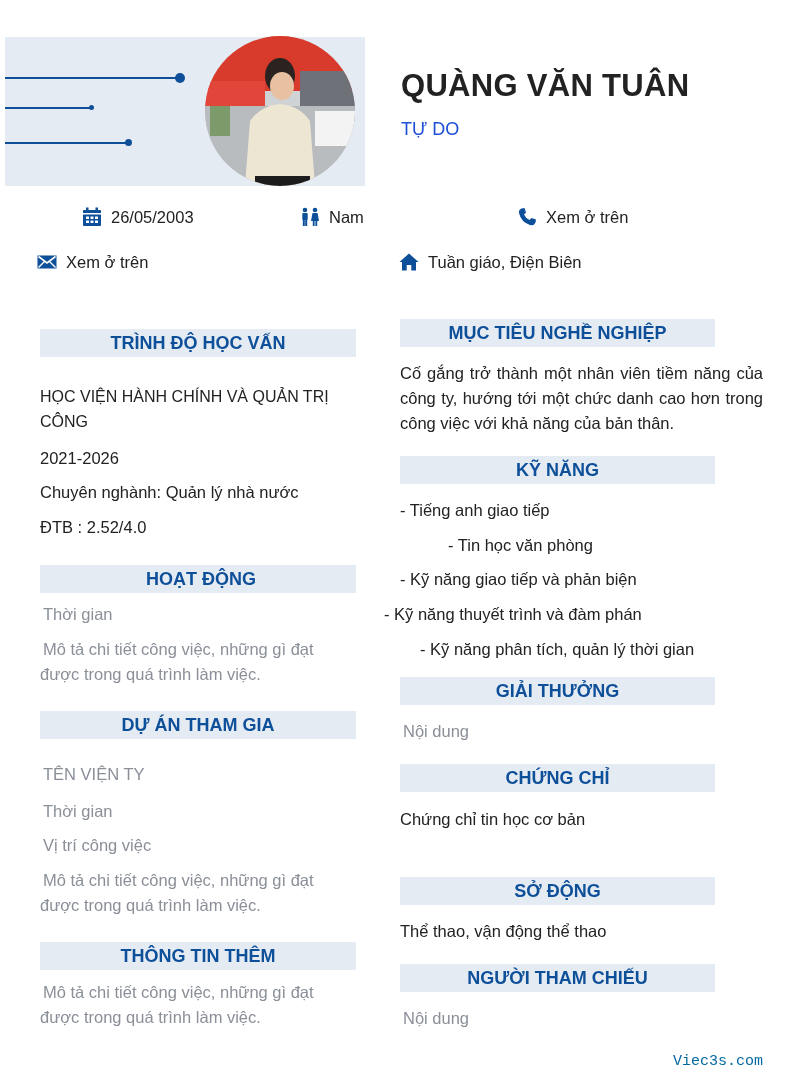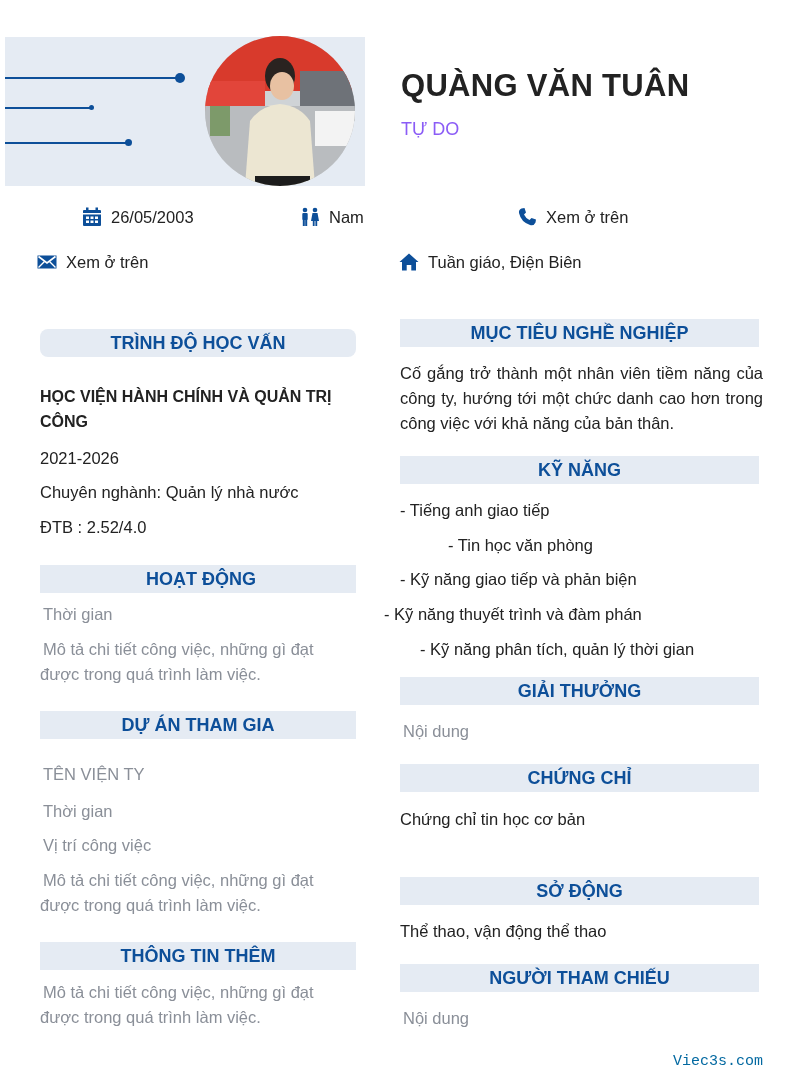--- a/index.html
+++ b/index.html
@@ -7,33 +7,33 @@
   body { font-family: "Liberation Sans", "DejaVu Sans", sans-serif; color: #1f1f1f; position: relative; }
 
   .header-band { position: absolute; left: 5px; top: 37px; width: 360px; height: 149px; background: #e5ebf3; }
   .deco-line { position: absolute; left: 5px; background: #0d4f99; }
   .deco-dot { position: absolute; background: #0d4f99; border-radius: 50%; }
 
   .avatar { position: absolute; left: 205px; top: 36px; width: 150px; height: 150px; border-radius: 50%; overflow: hidden; }
   .avatar svg { width: 100%; height: 100%; display: block; }
 
   .name { position: absolute; left: 401px; top: 68px; font-size: 31px; font-weight: bold; color: #222222; letter-spacing: 0.3px; }
-  .title { position: absolute; left: 401px; top: 119px; font-size: 18px; color: #8b5cf6; }
+  .title { position: absolute; left: 401px; top: 119px; font-size: 18px; color: #1d4ed8; }
 
   .contact { position: absolute; display: flex; align-items: center; font-size: 16.5px; color: #222; }
   .contact .ic { width: 22px; height: 22px; margin-right: 8px; display: inline-flex; align-items: center; justify-content: center; }
   .contact .ic svg { width: 20px; height: 20px; fill: #0d4f99; }
 
   .sec-head { position: absolute; height: 28px; background: #e5ebf3; color: #0d4f99; font-weight: bold; font-size: 18px; text-align: center; line-height: 28px; }
   .left .sec-head { left: 40px; width: 316px; }
-  .right .sec-head { left: 400px; width: 359px; }
+  .right .sec-head { left: 400px; width: 315px; }
 
   .txt { position: absolute; font-size: 16.5px; line-height: 25px; color: #222; }
   .muted { color: #8a8f98; }
-  .bold { font-weight: bold; }
+  .bold { font-weight: normal; }
   .justify { text-align: justify; text-align-last: left; }
 
   .watermark { position: absolute; right: 37px; top: 1053px; font-family: "Liberation Mono", "DejaVu Sans Mono", monospace; font-size: 15px; color: #0369a1; }
 </style>
 </head>
 <body>
 
 <div class="header-band"></div>
 <div class="deco-line" style="top:77px;width:175px;height:2px;"></div>
 <div class="deco-dot" style="left:175px;top:73px;width:10px;height:10px;"></div>
@@ -115,21 +115,21 @@
 <div class="contact" style="left:398px;top:251px;">
   <span class="ic">
     <svg viewBox="0 0 20 20">
         <path d="M10 1.5 L19.5 10 L17 10 L17 18.5 L12.3 18.5 L12.3 13 L7.7 13 L7.7 18.5 L3 18.5 L3 10 L0.5 10 Z"></path>
       </svg>
   </span>
   <span>Tuần giáo, Điện Biên</span>
 </div>
 
 <div class="left">
-  <div class="sec-head" style="top:329px;border-radius:8px;">TRÌNH ĐỘ HỌC VẤN</div>
+  <div class="sec-head" style="top:329px;">TRÌNH ĐỘ HỌC VẤN</div>
   <div class="txt bold" style="left:40px;top:384px;width:310px;line-height:25px;font-size:16px;">HỌC VIỆN HÀNH CHÍNH VÀ QUẢN TRỊ CÔNG</div>
   <div class="txt" style="left:40px;top:446px;text-align:right;">2021-2026</div>
   <div class="txt" style="left:40px;top:480px;">Chuyên nghành: Quản lý nhà nước</div>
   <div class="txt" style="left:40px;top:515px;">ĐTB : 2.52/4.0</div>
 
   <div class="sec-head" style="top:565px;padding-left:6px;">HOẠT ĐỘNG</div>
   <div class="txt muted" style="left:43px;top:602px;">Thời gian</div>
   <div class="txt muted" style="left:40px;top:637px;width:300px;text-indent:3px;">Mô tả chi tiết công việc, những gì đạt được trong quá trình làm việc.</div>
 
   <div class="sec-head" style="top:711px;">DỰ ÁN THAM GIA</div>

